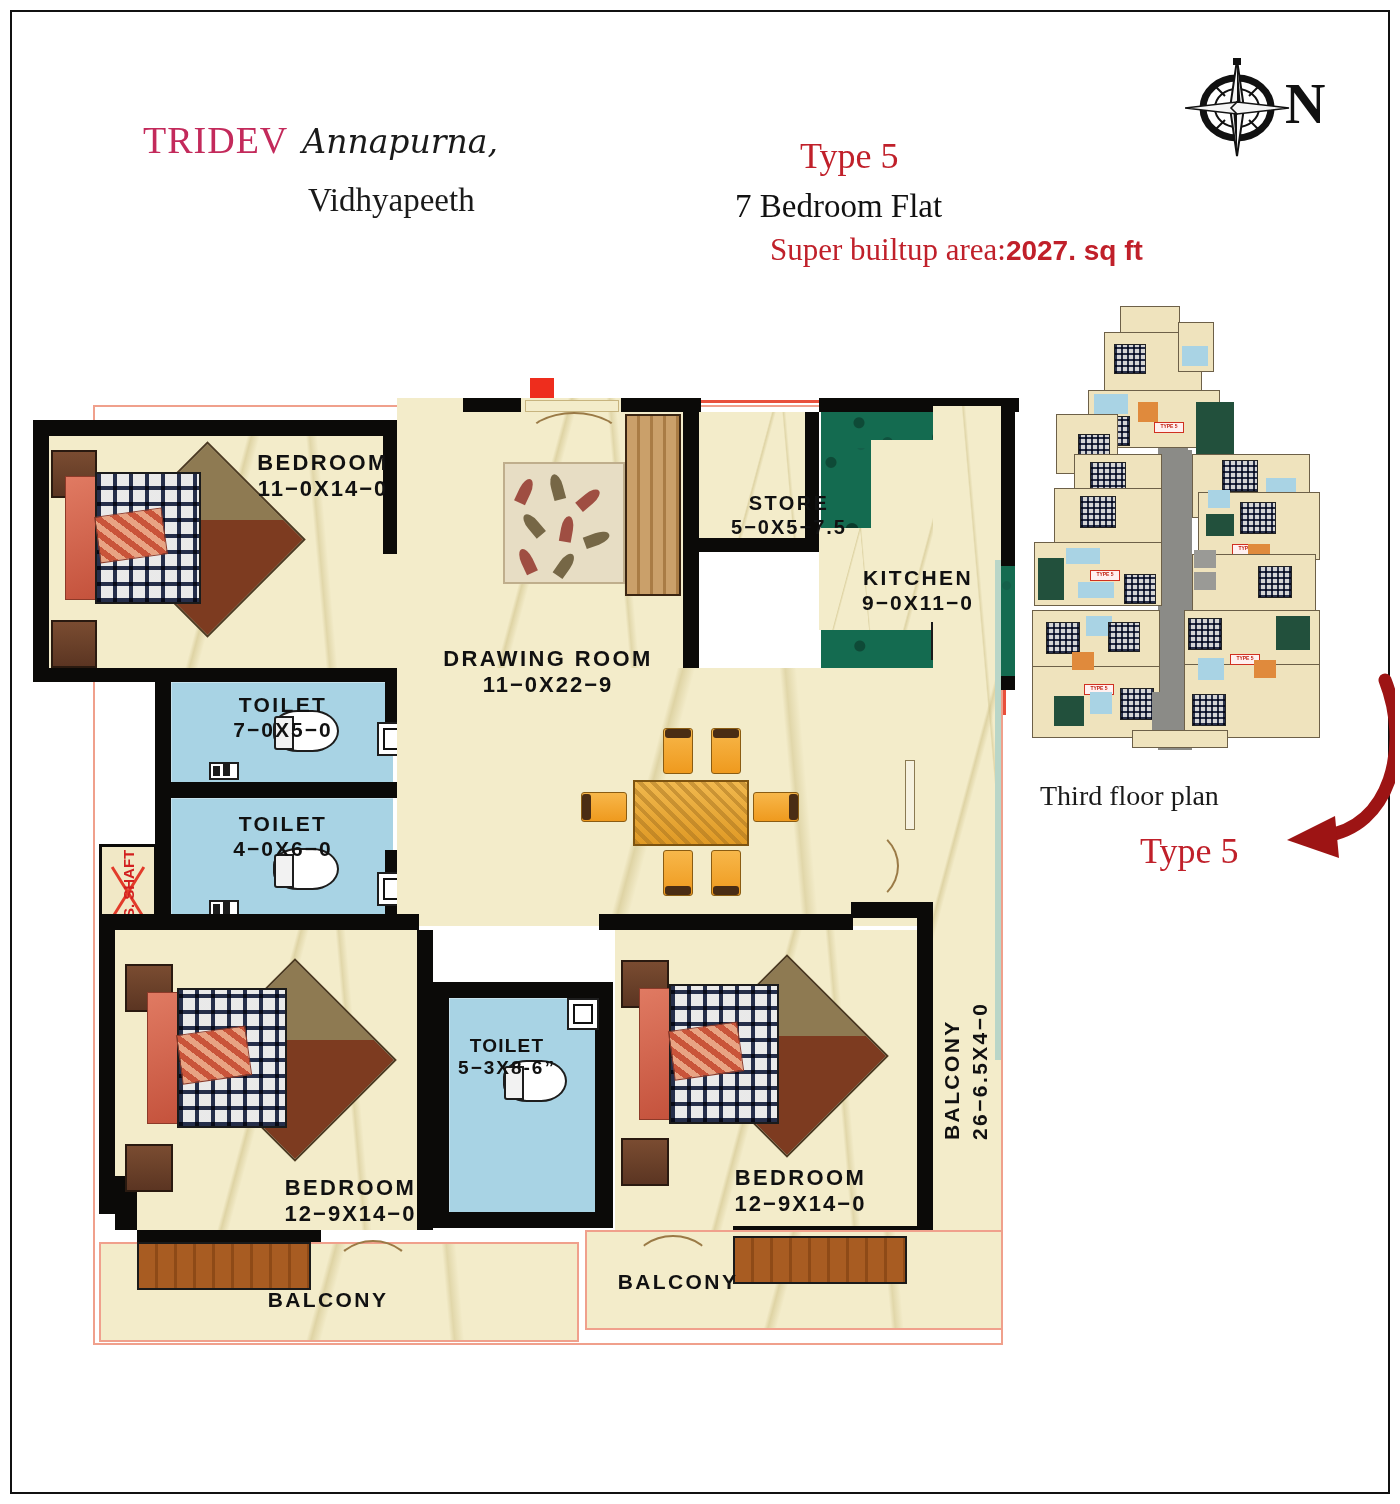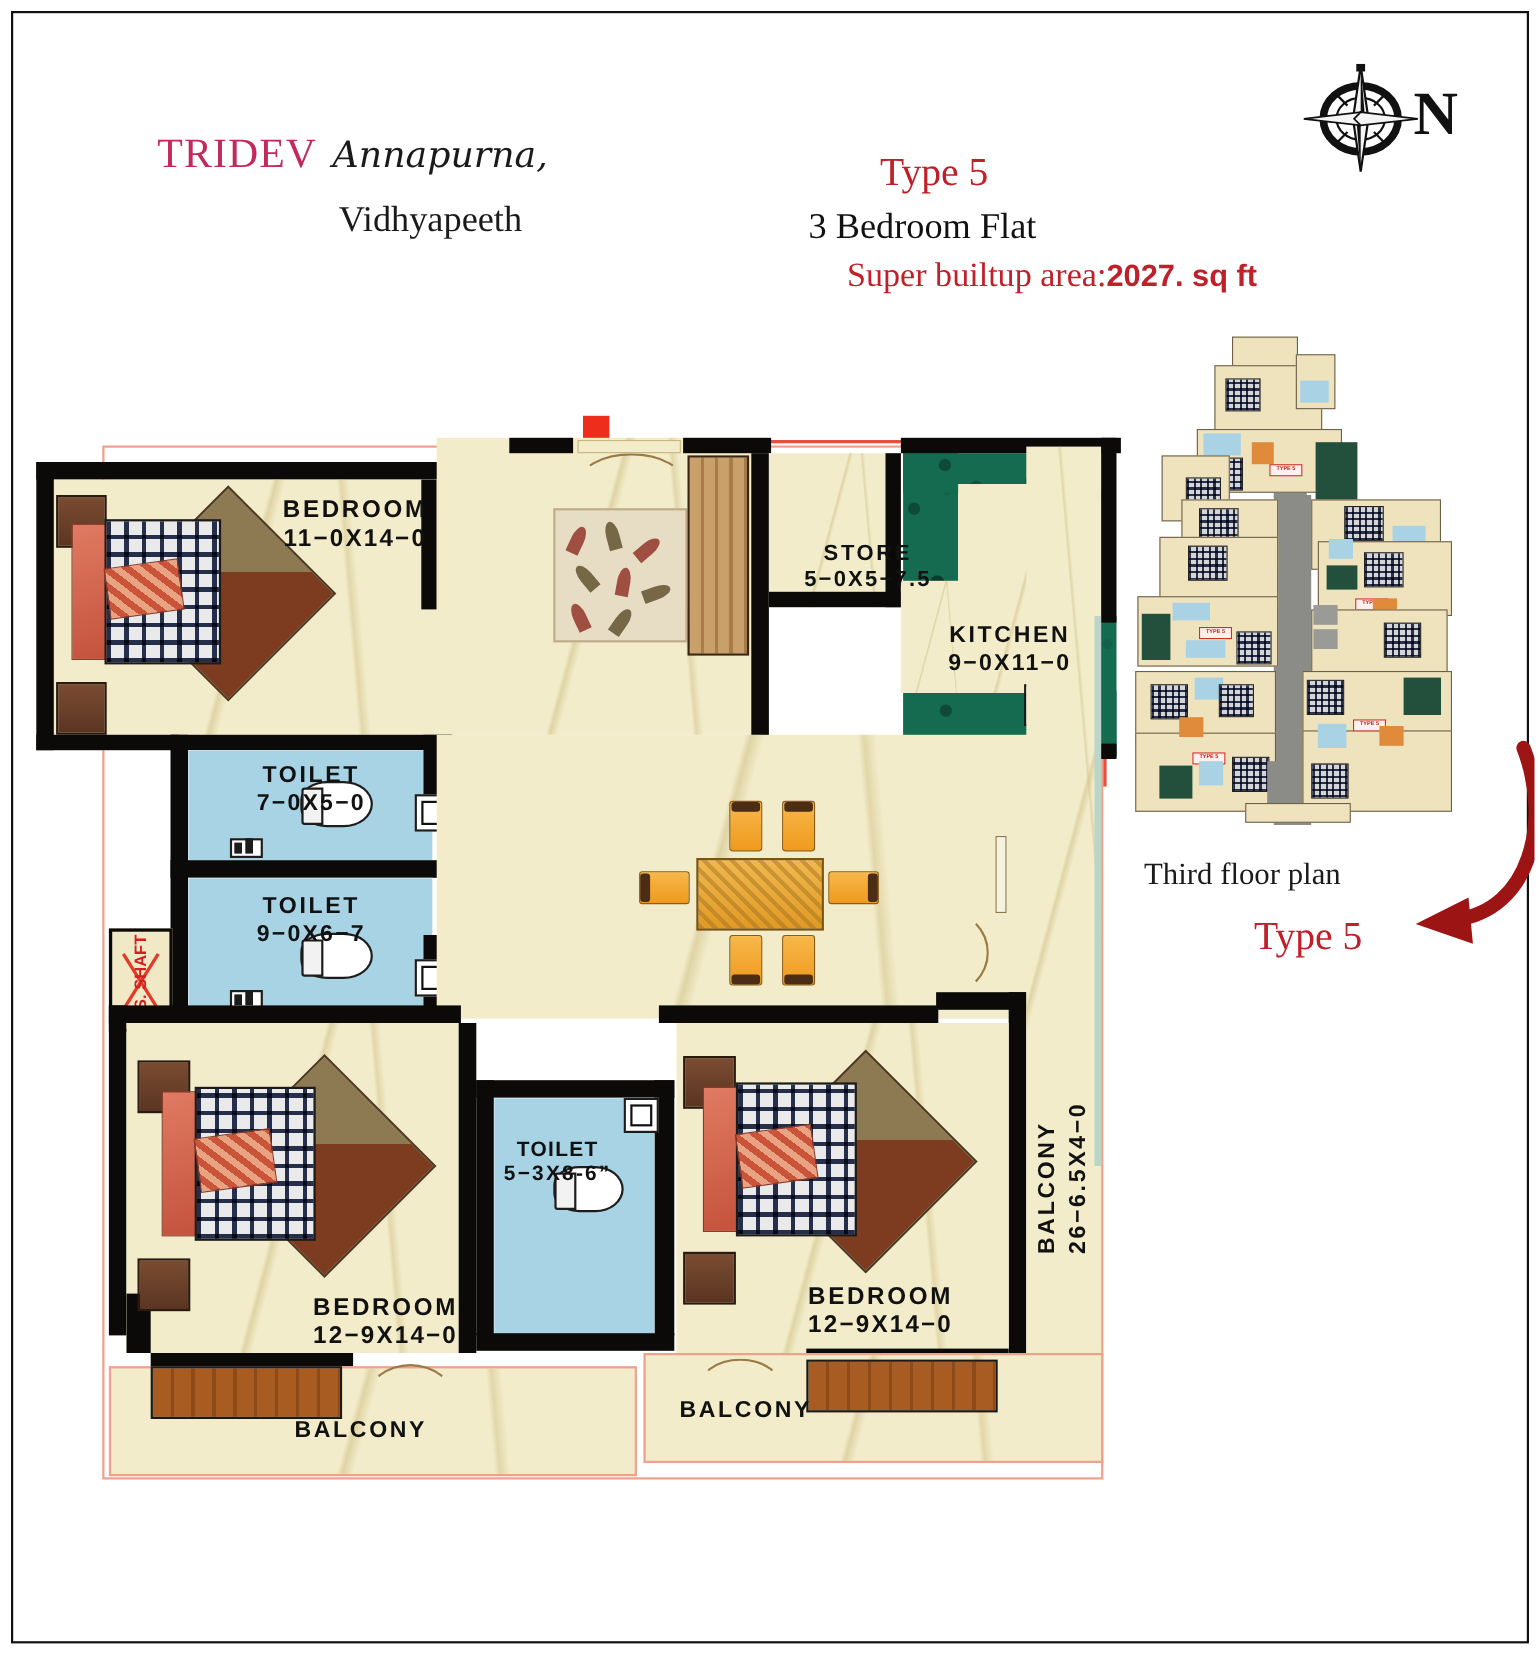--- a/index.html
+++ b/index.html
@@ -153,21 +153,21 @@
 <body>
 
 <div id="page-frame"></div>
 
 <div id="brand">
   <span class="b1">TRIDEV</span><span class="b2">Annapurna,</span>
   <span class="b3">Vidhyapeeth</span>
 </div>
 
 <div id="type-title">Type 5</div>
-<div id="sub-title">3 Bedroom Flat</div>
+<div id="sub-title">7 Bedroom Flat</div>
 <div id="area-line">
   <span>Super builtup area:</span><span class="num">2027. sq ft</span>
 </div>
 
 <div id="compass">
   <svg width="110" height="100" viewBox="0 0 110 100" aria-hidden="true">
     <g>
       <ellipse cx="52" cy="50" rx="34" ry="30" fill="none" stroke="#111" stroke-width="7"></ellipse>
       <ellipse cx="52" cy="50" rx="22" ry="19" fill="none" stroke="#111" stroke-width="2"></ellipse>
       <circle cx="52" cy="50" r="7" fill="#fff" stroke="#111" stroke-width="2"></circle>
@@ -381,29 +381,33 @@
   <div class="lbl" style="left:620px;top:112px;width:220px;font-size:20px;padding-left:26px;">
     <div>STORE</div>
     <div class="d">5−0X5−7.5</div>
   </div>
 
   <div class="lbl" style="left:770px;top:186px;width:230px;font-size:21px;">
     <div>KITCHEN</div>
     <div class="d">9−0X11−0</div>
   </div>
 
+  <div class="lbl" style="left:370px;top:266px;width:290px;font-size:22px;">
+    <div>DRAWING ROOM</div>
+    <div class="d">11−0X22−9</div>
+  </div>
 
   <div class="lbl" style="left:145px;top:313px;width:210px;font-size:21px;">
     <div>TOILET</div>
     <div class="d">7−0X5−0</div>
   </div>
 
   <div class="lbl" style="left:145px;top:432px;width:210px;font-size:21px;">
     <div>TOILET</div>
-    <div class="d">9−0X6−7</div>
+    <div class="d">4−0X6−0</div>
   </div>
 
 
   <div class="lbl" style="left:396px;top:655px;width:156px;font-size:19px;letter-spacing:1.2px;">
     <div>TOILET</div>
     <div class="d">5−3X8-6”</div>
   </div>
 
   <div class="lbl" style="left:200px;top:795px;width:235px;font-size:22px;">
     <div>BEDROOM</div>

